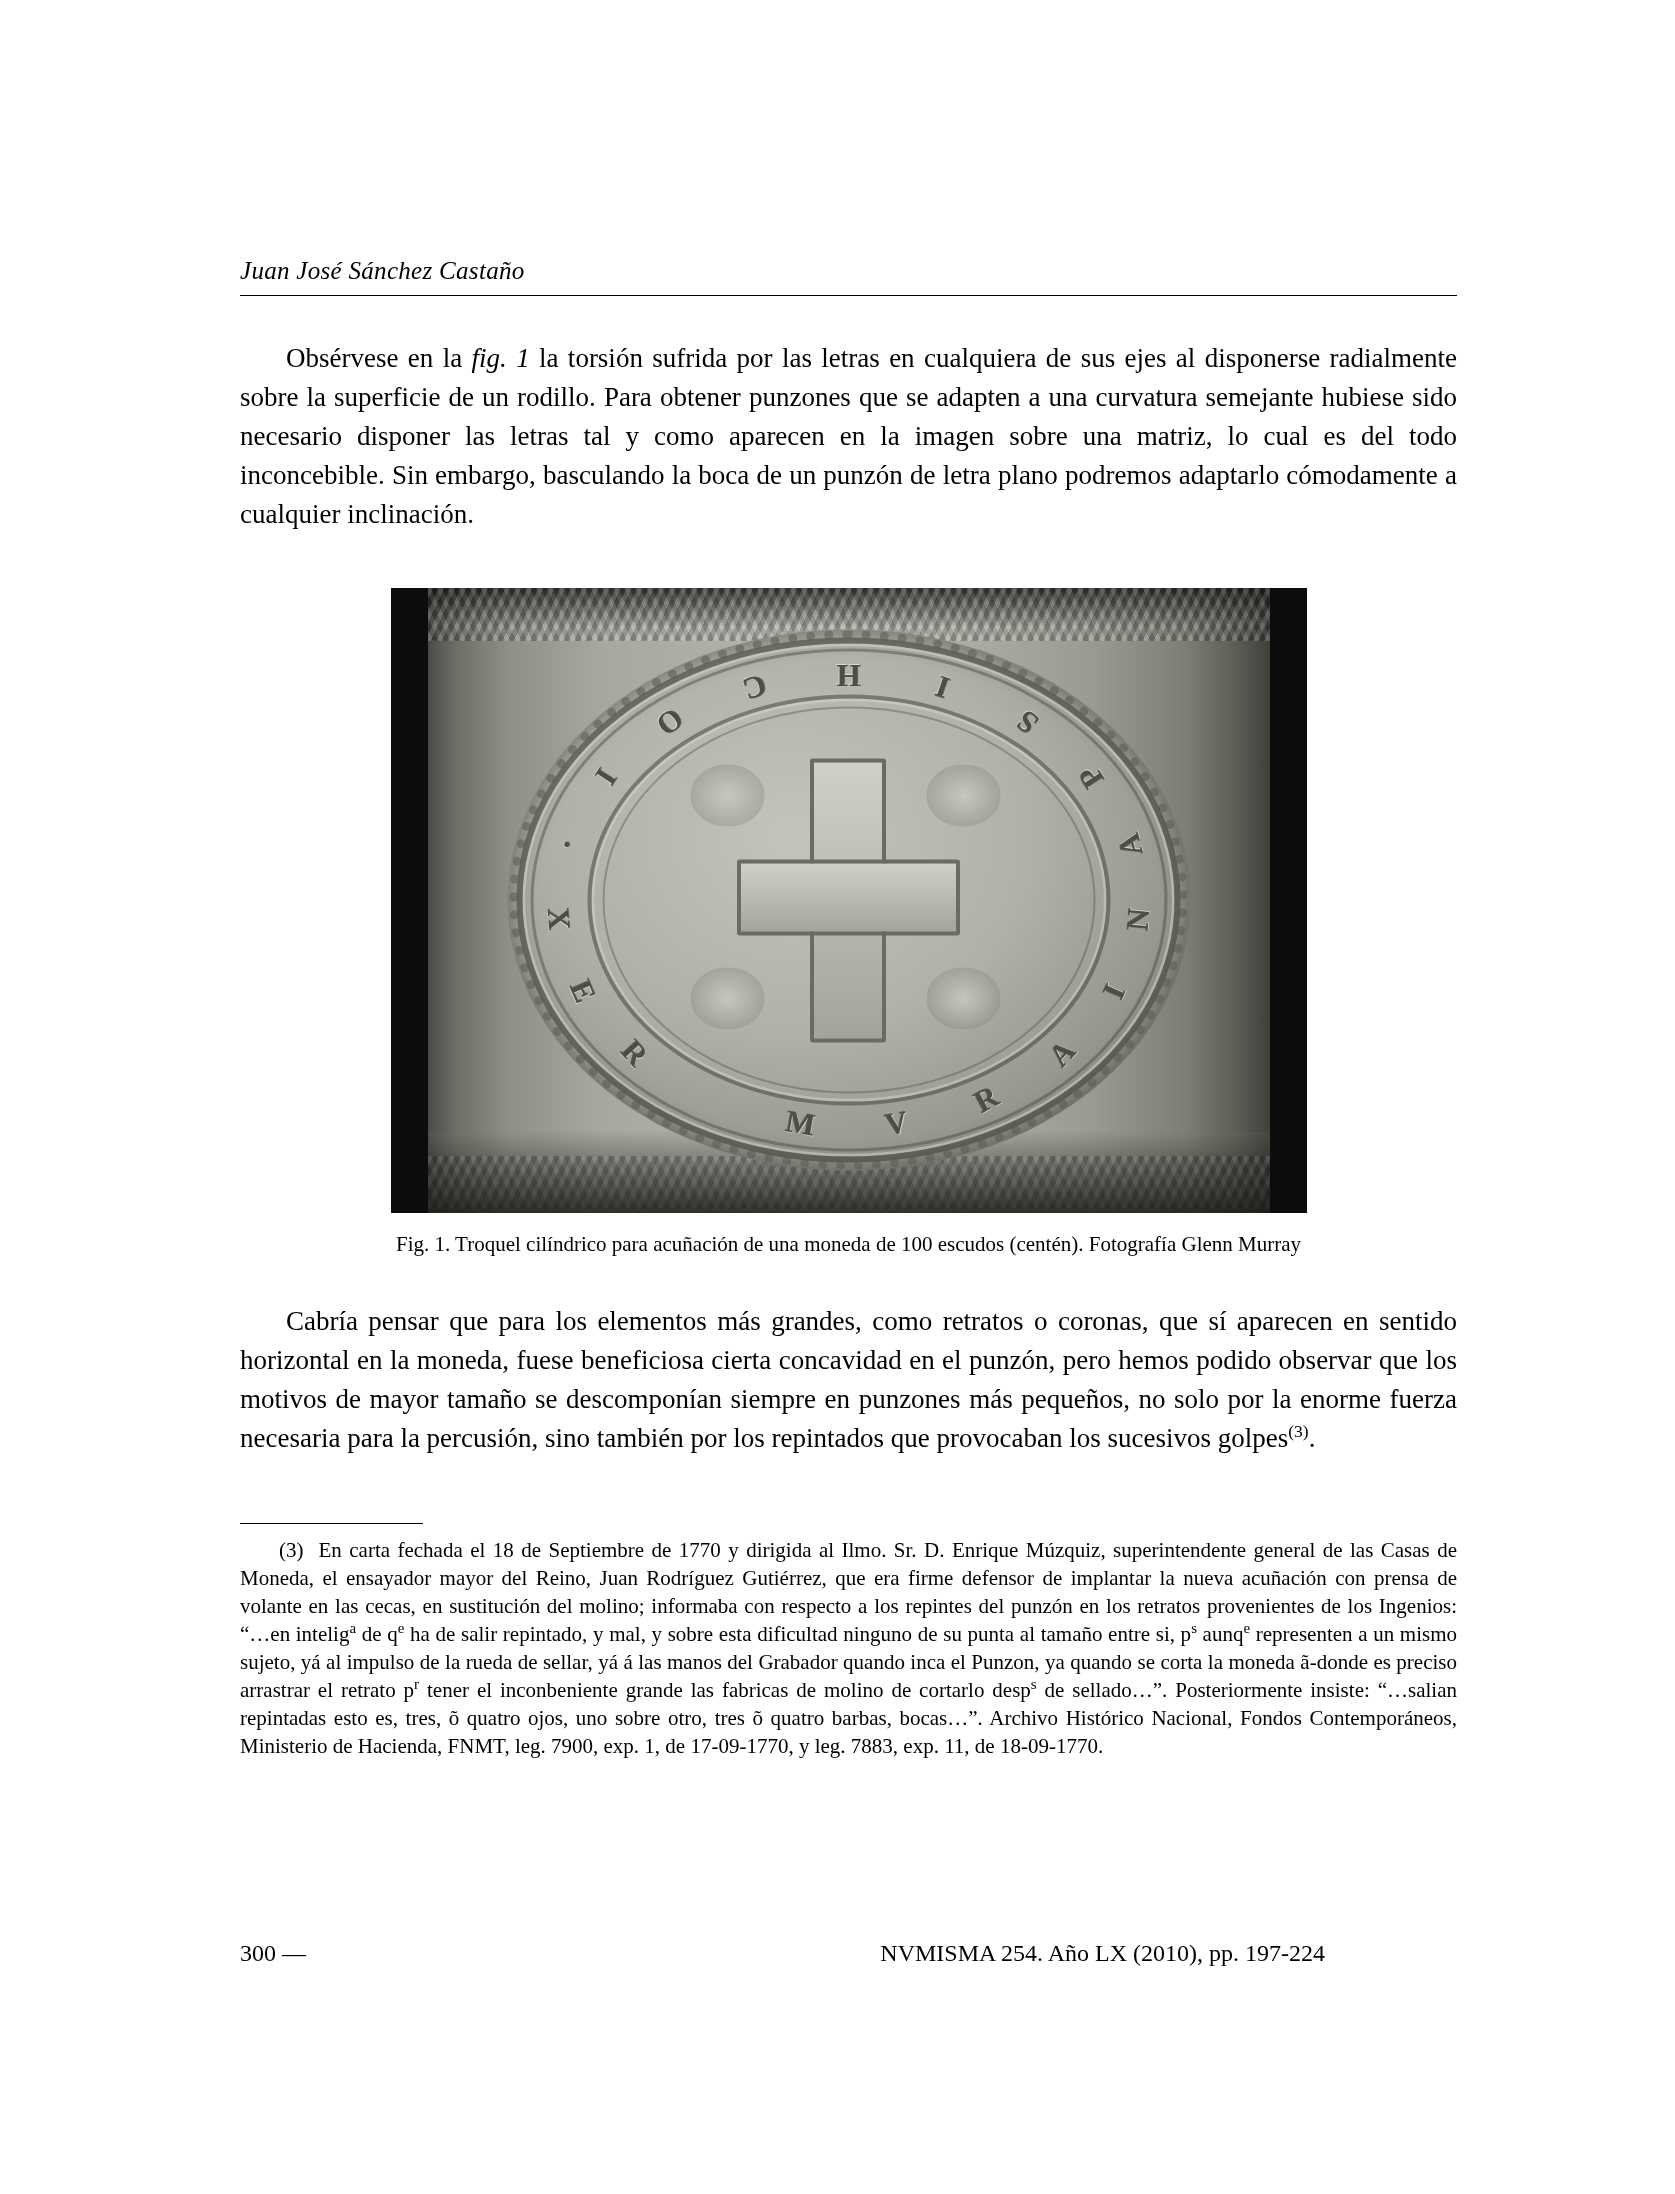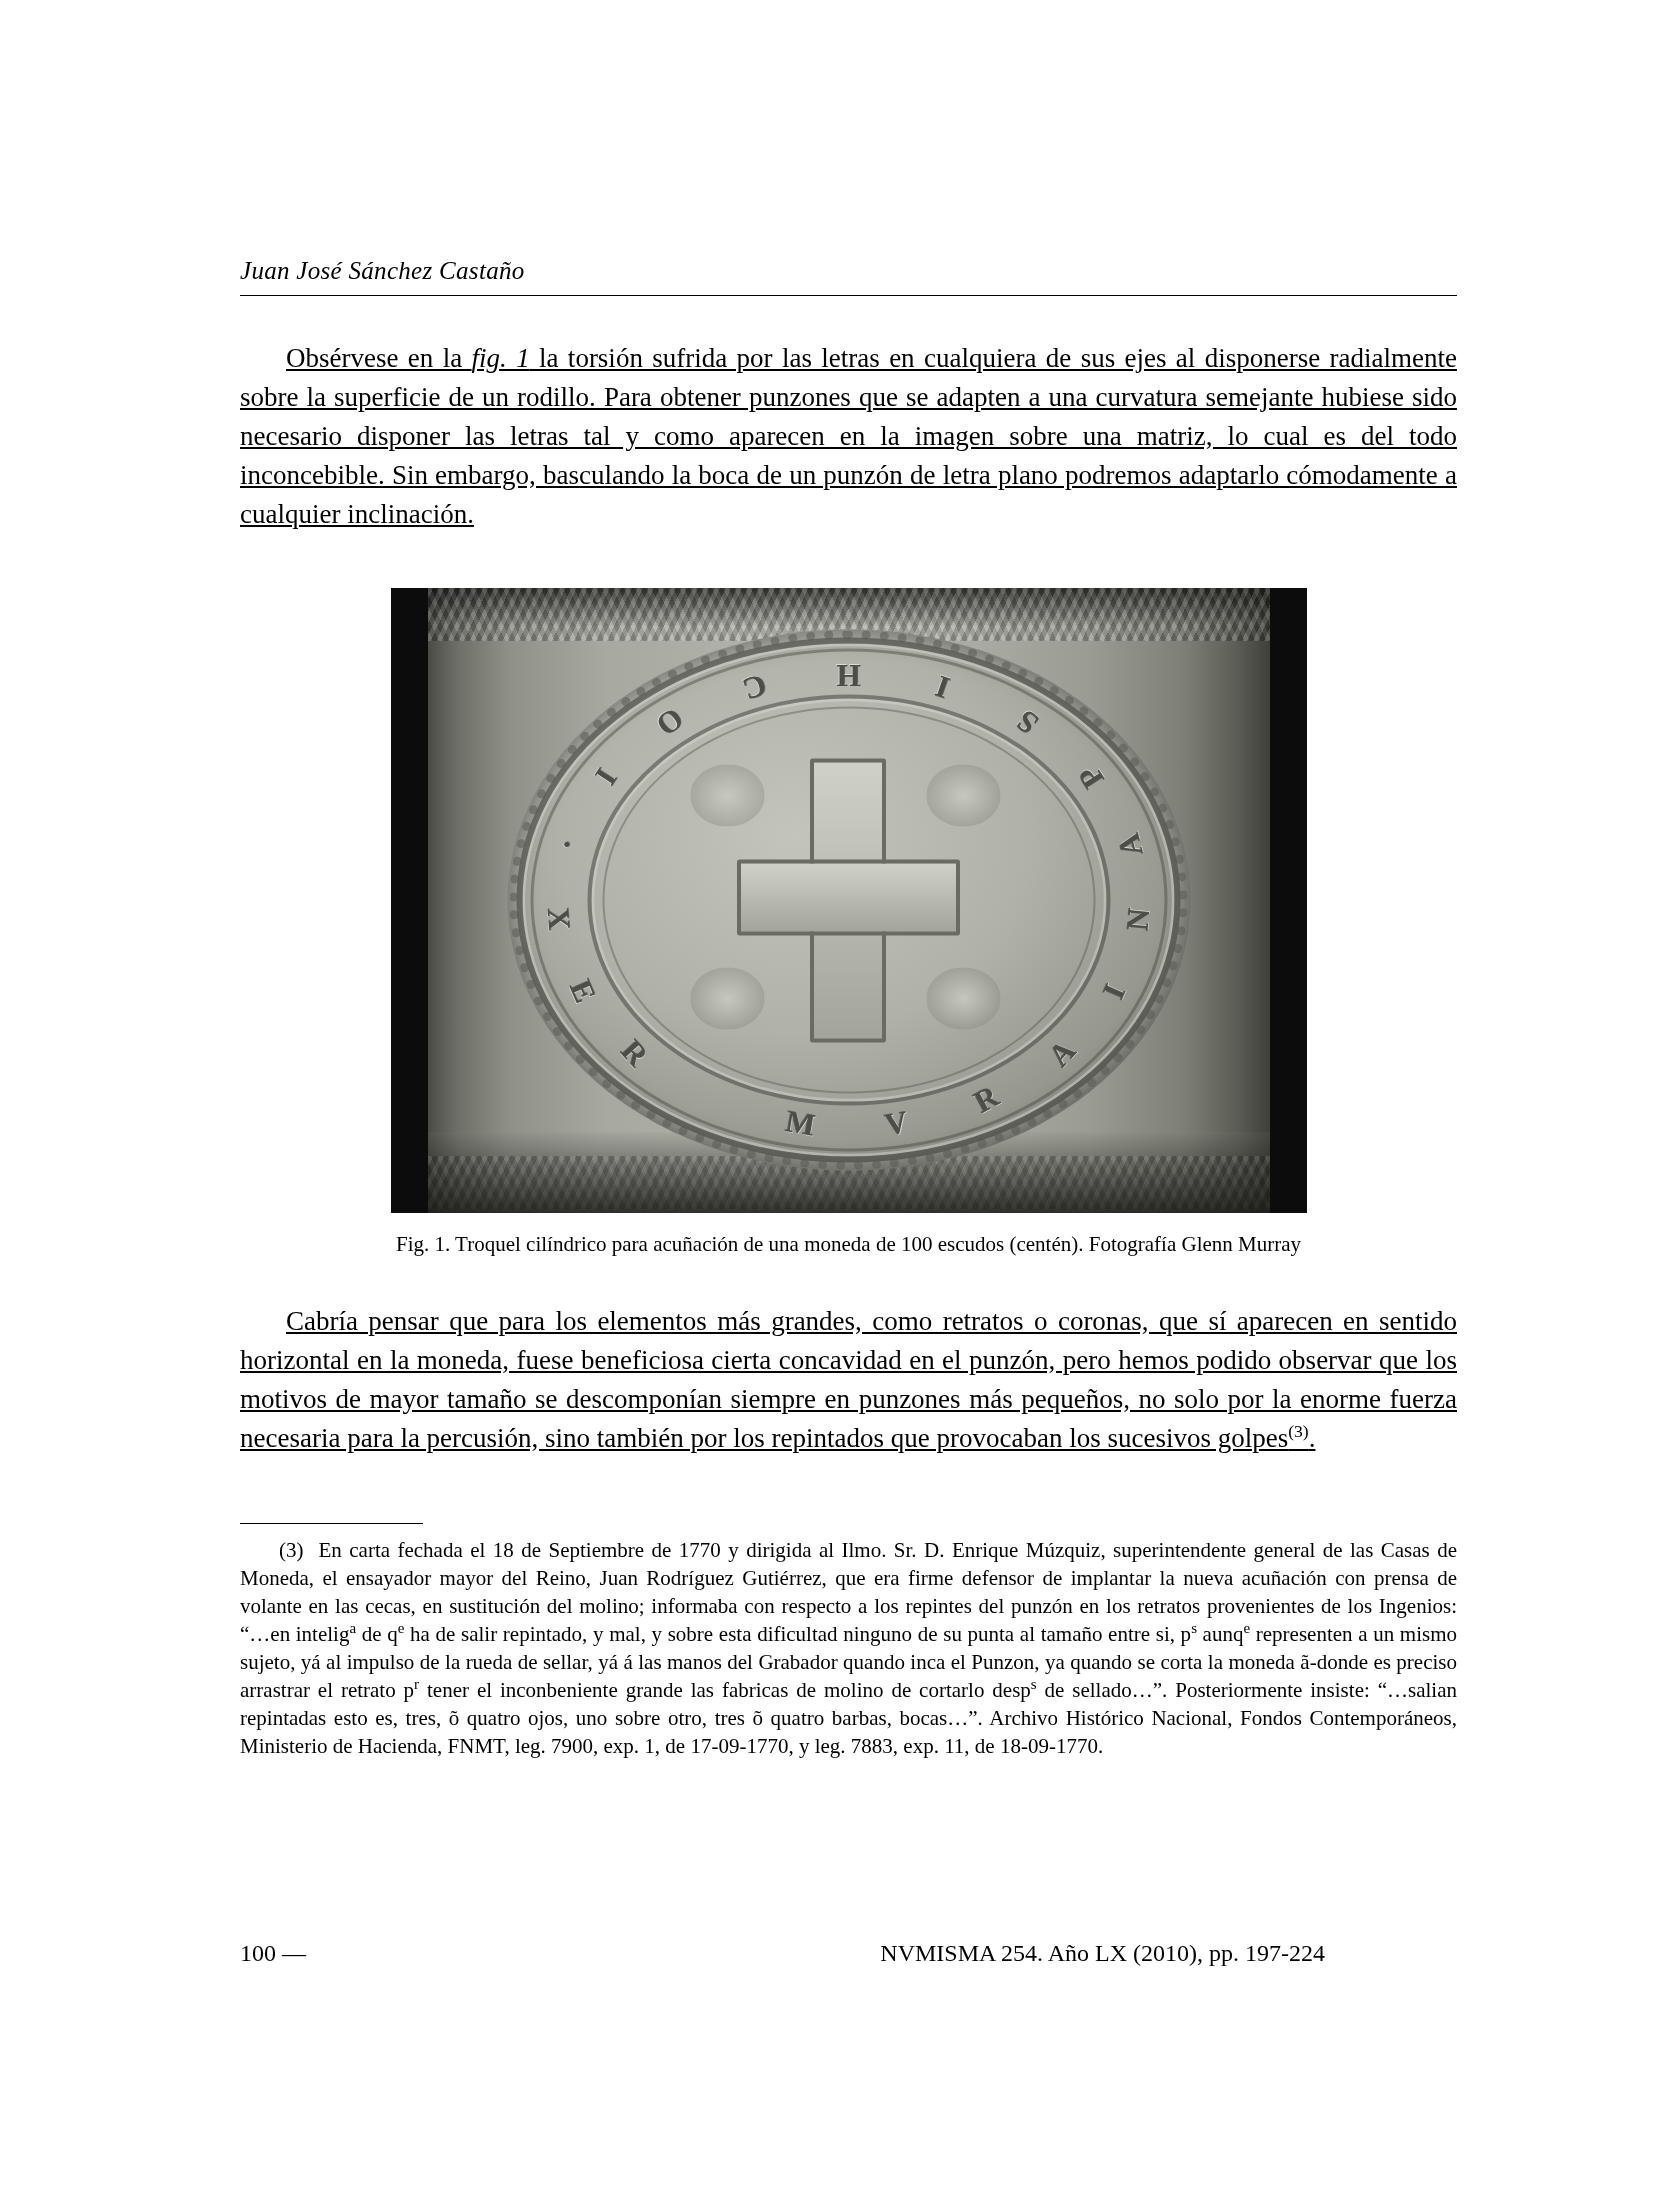--- a/index.html
+++ b/index.html
@@ -42,21 +42,20 @@
     margin-bottom: 43px;
   }
   
   p.body {
     font-size: 27px;
     line-height: 1.445;
     text-align: justify;
     margin: 0 0 0 0;
     text-indent: 46px;
     hyphens: manual;
-    text-decoration: underline;
   }
   p.body.second {
     margin-top: 0;
   }
   .it { font-style: italic; }
   sup.note {
     font-size: 17.6px;
     vertical-align: super;
     line-height: 0;
   }
@@ -294,18 +293,18 @@
     <p class="body second" style="margin-top:45px;"><span>Cabría pensar que para los elementos más grandes, como retratos o coronas, que sí aparecen en sentido horizontal en la moneda, fuese beneficiosa cierta concavidad en el punzón, pero hemos podido observar que los motivos de mayor tamaño se descomponían siempre en punzones más pequeños, no solo por la enorme fuerza necesaria para la percusión, sino también por los repintados que provocaban los sucesivos golpes</span><sup class="note">(3)</sup><span>.</span></p>
 
     <div class="fn-block">
       <div class="footnote-rule"></div>
       <div class="footnote"><span>(3)</span><span class="footnote-gap"></span><span>En carta fechada el 18 de Septiembre de 1770 y dirigida al Ilmo. Sr. D. Enrique Múzquiz, superintendente general de las Casas de Moneda, el ensayador mayor del Reino, Juan Rodríguez Gutiérrez, que era firme defensor de implantar la nueva acuñación con prensa de volante en las cecas, en sustitución del molino; informaba con respecto a los repintes del punzón en los retratos provenientes de los Ingenios: “…en intelig</span><sup>a</sup><span> de q</span><sup>e</sup><span> ha de salir repintado, y mal, y sobre esta dificultad ninguno de su punta al tamaño entre si, p</span><sup>s</sup><span> aunq</span><sup>e</sup><span> representen a un mismo sujeto, yá al impulso de la rueda de sellar, yá á las manos del Grabador quando inca el Punzon, ya quando se corta la moneda ã-donde es preciso arrastrar el retrato p</span><sup>r</sup><span> tener el inconbeniente grande las fabricas de molino de cortarlo desp</span><sup>s</sup><span> de sellado…”. Posteriormente insiste: “…salian repintadas esto es, tres, õ quatro ojos, uno sobre otro, tres õ quatro barbas, bocas…”. Archivo Histórico Nacional, Fondos Contemporáneos, Ministerio de Hacienda, FNMT, leg. 7900, exp. 1, de 17-09-1770, y leg. 7883, exp. 11, de 18-09-1770.</span></div>
     </div>
 
   </div>
 
   <div class="footer">
-    <div class="folio">100 —</div>
+    <div class="folio">300 —</div>
     <div class="journal">NVMISMA 254. Año LX (2010), pp. 197-224</div>
   </div>
 
 </div>
 
 
 </body></html>

